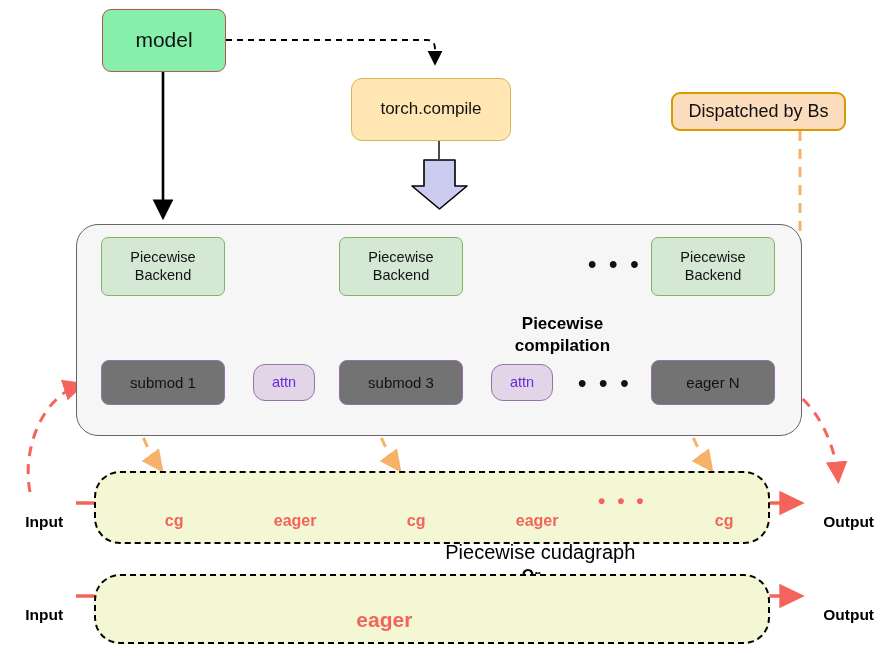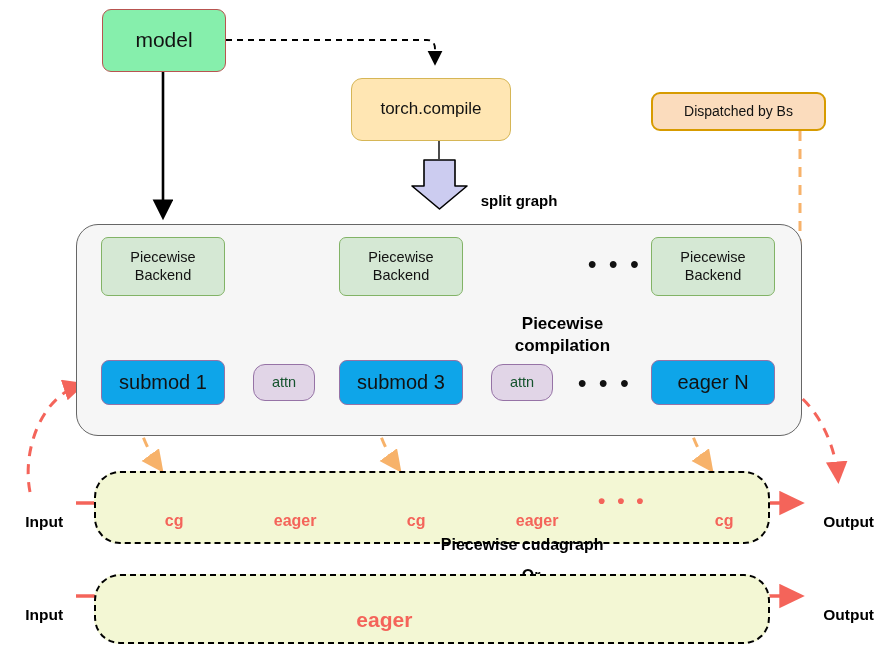--- a/index.html
+++ b/index.html
@@ -12,36 +12,36 @@
   svg.layer{position:absolute;left:0;top:0;width:874px;height:663px;overflow:visible;}
   .node{position:absolute;box-sizing:border-box;display:flex;align-items:center;
         justify-content:center;text-align:center;line-height:1.18;}
   .node span{display:block;}
 
   .n-model{background:#86efac;border:1.6px solid #b85450;border-radius:9px;
            font-size:21px;color:#121212;}
   .n-compile{background:#ffe6b3;border:1.6px solid #d6b656;border-radius:11px;
              font-size:17px;color:#121212;}
   .n-dispatch{background:#fbdcbd;border:2.4px solid #d79b00;border-radius:9px;
-              font-size:14px;color:#121212;}
+              font-size:18px;color:#121212;margin-left:20px;}
   .n-backend{background:#d5e8d4;border:1.5px solid #82b366;border-radius:7px;
              font-size:14.5px;color:#121212;}
-  .n-submod{background:#0ea5e9;border:1.5px solid #9673a6;border-radius:8px;
-            font-size:20px;color:#121212;}
+  .n-submod{background:#737373;border:1.5px solid #9673a6;border-radius:8px;
+            font-size:15px;color:#121212;}
   .n-attn{background:#e1d5e7;border:1.5px solid #9673a6;border-radius:12px;
-          font-size:14.5px;color:#14532d;}
+          font-size:14.5px;color:#6d28d9;}
 
   .group-box{position:absolute;box-sizing:border-box;background:#f6f6f6;
              border:1.7px solid #666666;border-radius:22px;}
   .cuda-box{position:absolute;box-sizing:border-box;background:#f3f7d4;
             border:2px dashed #000000;border-radius:26px;}
 
   .lbl{position:absolute;white-space:pre;}
   .lbl-pw{font-size:17px;font-weight:bold;line-height:1.25;text-align:center;}
-  .lbl-bold{font-size:16px;font-weight:bold;}
+  .lbl-bold{font-size:20px;font-weight:normal;}
   .lbl-io{font-size:15.5px;font-weight:bold;}
   .lbl-split{font-size:15px;font-weight:bold;}
   .lbl-red{color:#f4645a;font-weight:bold;}
   .lbl-or{font-size:16px;font-weight:bold;}
   .dots{position:absolute;font-size:24px;font-weight:bold;letter-spacing:3px;color:#111;}
   .dots-red{color:#f4645a;}
 </style>
 </head>
 <body>
 
@@ -143,23 +143,20 @@
     <span>submod 3</span>
   </div>
   <div class="node n-attn" style="left:491px;top:364px;width:62px;height:37px;">
     <span>attn</span>
   </div>
   <div class="dots" style="left:578px;top:369px;">•&nbsp;•&nbsp;•</div>
   <div class="node n-submod" style="left:651px;top:360px;width:124px;height:45px;">
     <span>eager N</span>
   </div>
 
-  <div class="lbl lbl-split" style="left:464px;top:175px;">
-    <span>split graph</span>
-  </div>
 
   <div class="cuda-box" style="left:94px;top:471px;width:676px;height:73px;"></div>
 
   <div class="lbl lbl-io" style="left:8px;top:495px;">
     <span>Input</span>
   </div>
   <div class="lbl lbl-io" style="left:806px;top:495px;">
     <span>Output</span>
   </div>
 

